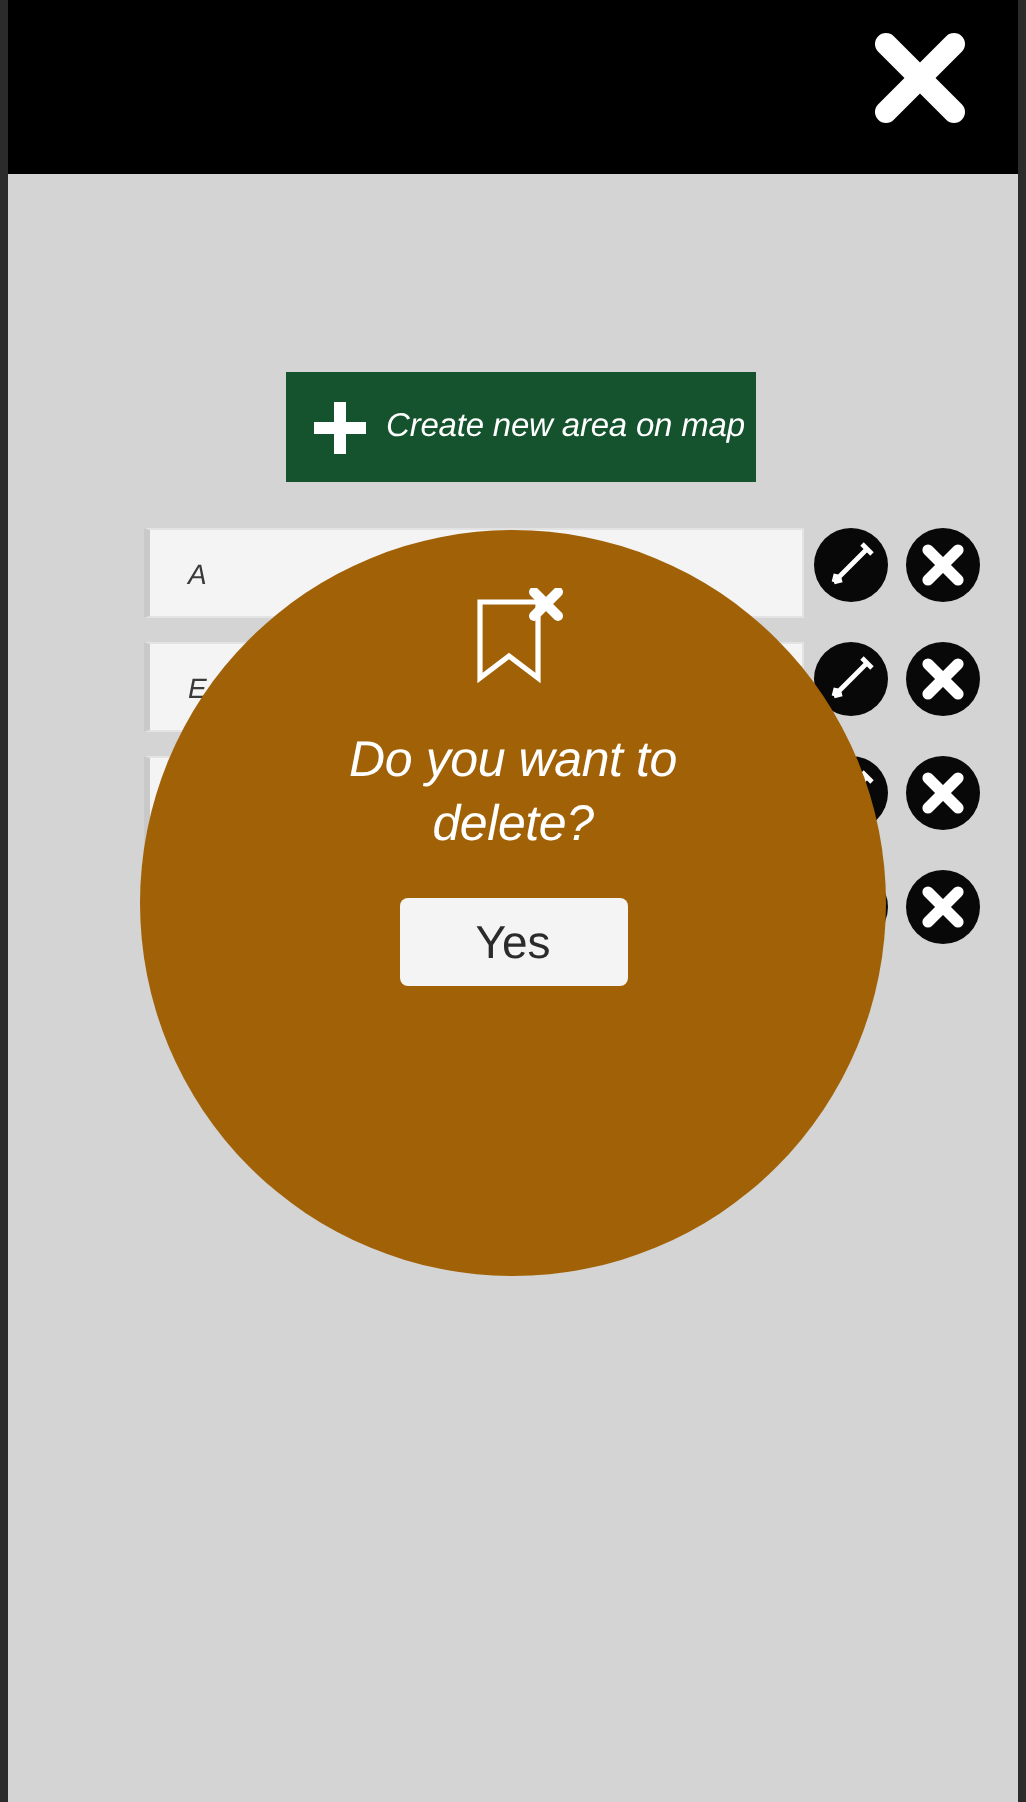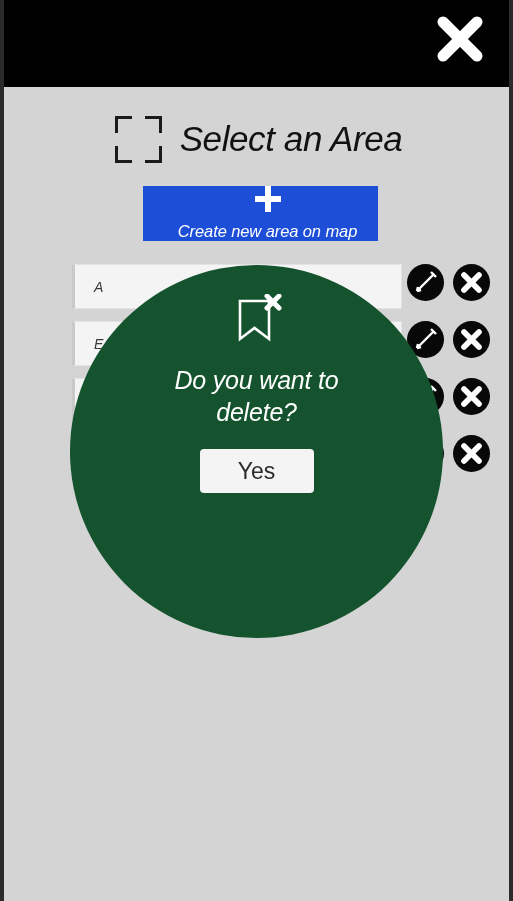--- a/index.html
+++ b/index.html
@@ -50,25 +50,24 @@
   #crop-icon i.br { right:0; bottom:0; border-left:none; border-top:none; }
   #page-title {
     font-size:35px; font-style:italic; font-weight:400;
     color:#111; letter-spacing:-0.4px; white-space:nowrap;
   }
 
   
   #create-btn {
     position:absolute; left:139px; top:186px;
     width:235px; height:55px;
-    background:#1d4ed8;
+    background:#14532d;
     display:flex; align-items:center;
     padding-left:14px; gap:10px;
     cursor:pointer;
-    flex-direction:column;
   }
   #plus-icon { position:relative; width:26px; height:26px; flex:none; }
   #plus-icon b {
     position:absolute; background:#fff; display:block;
   }
   #plus-icon b.h { left:0; top:10px; width:26px; height:6px; }
   #plus-icon b.v { left:10px; top:0; width:6px; height:26px; }
   #create-label {
     color:#fff; font-size:16.5px; font-style:italic;
     white-space:nowrap; letter-spacing:-0.1px;
@@ -101,21 +100,21 @@
     cursor:pointer; flex:none;
   }
   .pencil svg, .xmark svg { display:block; }
 
   
   #confirm-dialog {
     position:absolute;
     left:66px; top:265px;
     width:373px; height:373px;
     border-radius:50%;
-    background:#14532d;
+    background:#a16207;
     z-index:20;
     display:flex; flex-direction:column;
     align-items:center;
   }
   #bookmark-icon { margin-top:29px; width:56px; height:52px; }
   #confirm-text {
     margin-top:18px;
     width:250px;
     text-align:center;
     color:#fff; font-size:25px; font-style:italic;
@@ -143,29 +142,20 @@
     <div id="close-btn">
       <span>
         <svg width="60" height="60" viewBox="0 0 60 60">
           <line x1="13" y1="13" x2="47" y2="47" stroke="#fff" stroke-width="11" stroke-linecap="round"></line>
           <line x1="47" y1="13" x2="13" y2="47" stroke="#fff" stroke-width="11" stroke-linecap="round"></line>
         </svg>
       </span>
     </div>
   </div>
 
-  <div id="title-row">
-    <div id="crop-icon">
-      <i class="tl"></i>
-        <i class="tr"></i>
-        <i class="bl"></i>
-        <i class="br"></i>
-    </div>
-    <div id="page-title">Select an Area</div>
-  </div>
 
   <div id="create-btn">
     <span id="plus-icon">
       <b class="h"></b>
         <b class="v"></b>
     </span>
     <span id="create-label">Create new area on map</span>
   </div>
 
   <div id="area-list">

